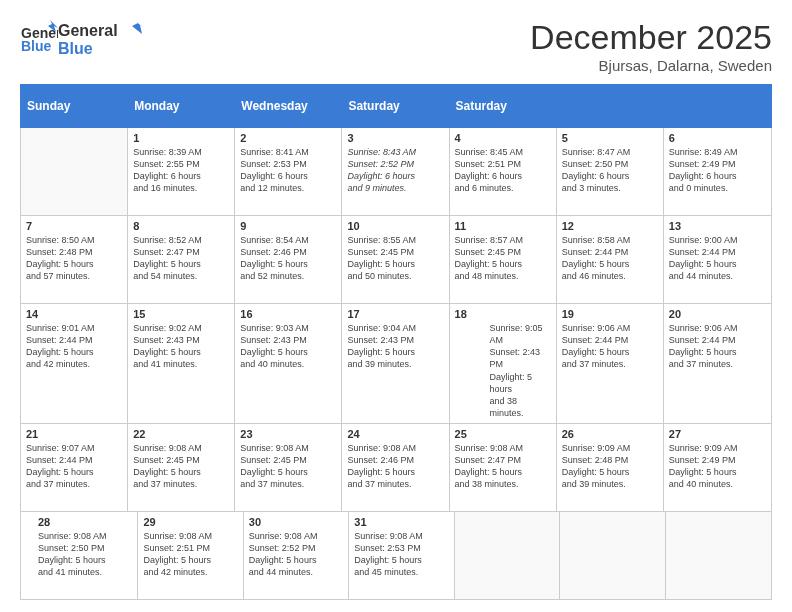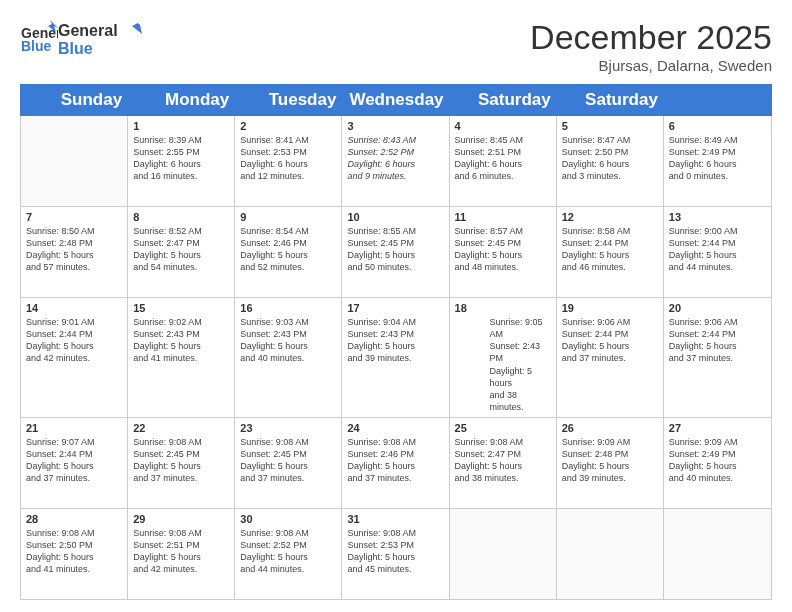--- a/index.html
+++ b/index.html
@@ -51,41 +51,42 @@
       flex-direction: column;
     }
     .cal-header-row {
       display: grid;
       grid-template-columns: repeat(7, 1fr);
       background: #3a7bd5;
       border: 1px solid #3a7bd5;
     }
     .cal-header-cell {
       color: #fff;
-      font-size: 17px;
+      font-size: 12px;
       font-weight: bold;
-      padding: 5px 6px;
-      text-align: right;
+      padding: 14px 6px;
+      text-align: left;
     }
     .cal-body {
       flex: 1;
       display: flex;
       flex-direction: column;
       border-left: 1px solid #ccc;
       border-right: 1px solid #ccc;
       border-bottom: 1px solid #ccc;
     }
     .cal-row {
       display: grid;
       grid-template-columns: repeat(7, 1fr);
       flex: 1;
       border-bottom: 1px solid #ccc;
     }
     .cal-row:last-child {
       border-bottom: none;
+      margin-left: 12px;
     }
     .cal-cell {
       border-right: 1px solid #ccc;
       padding: 4px 5px;
       font-size: 9.5px;
       color: #333;
       vertical-align: top;
       min-height: 0;
     }
     .cal-cell:last-child {
@@ -139,21 +140,20 @@
     <div class="title-block">
       <div class="month-title">December 2025</div>
       <div class="location-title">Bjursas, Dalarna, Sweden</div>
     </div>
   </div>
 
   <div class="calendar">
     <div class="cal-header-row" id="cal-header">
         <div class="cal-header-cell">Sunday</div>
         <div class="cal-header-cell">Monday</div>
-        <div class="cal-header-cell">Tuesday</div>
         <div class="cal-header-cell">Wednesday</div>
         <div class="cal-header-cell">Saturday</div>
         <div class="cal-header-cell">Saturday</div>
       </div>
     <div class="cal-body" id="cal-body">
         <div class="cal-row">
           <div class="cal-cell empty"></div>
           <div class="cal-cell">
             <span class="day-number">1</span>
             <div class="cell-info" style="white-space: pre-line;">Sunrise: 8:39 AM

